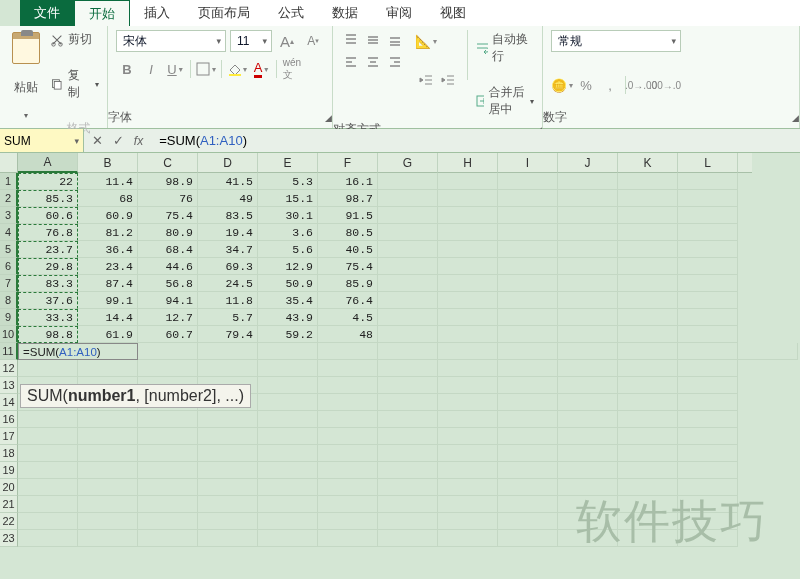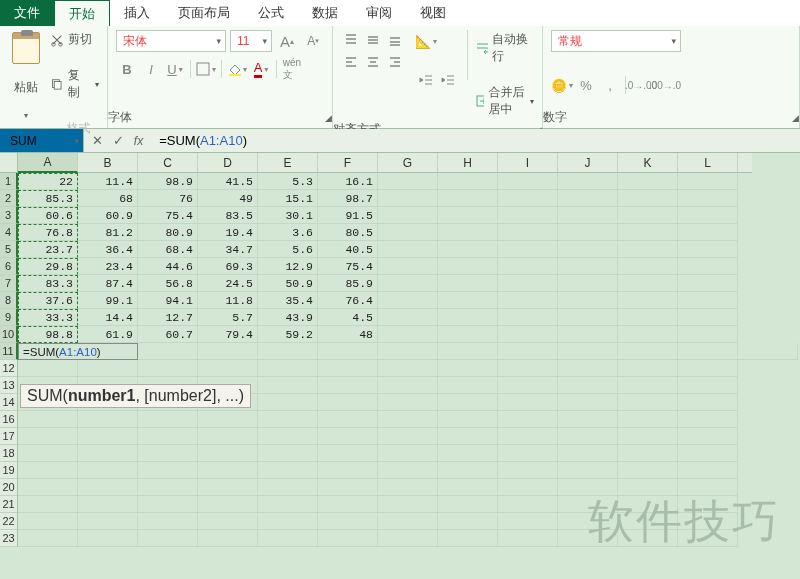--- a/index.html
+++ b/index.html
@@ -1,49 +1,49 @@
 <!DOCTYPE html>
 <html><head>
 <meta charset="utf-8">
 <style>
 * { margin:0; padding:0; box-sizing:border-box; font-family:"Microsoft YaHei",SimSun,sans-serif; }
 body { width:800px; height:579px; background:#d4e6d4; overflow:hidden; position:relative; }
 
 
-.tabbar { display:flex; height:26px; background:#fff; font-size:13px; }
+.tabbar { display:flex; height:26px; background:#fff; font-size:13px;margin-left:20px; }
 .tab { padding:4px 14px; cursor:pointer; color:#333; }
 .tab.file { background:#0a6b3e; color:#fff; }
 .tab.active { border:1px solid #0a6b3e; border-bottom:none; background:#f5faf5; color:#0a6b3e; }
 
 
 .ribbon { display:flex; height:103px; background:#f5faf5; border-bottom:1px solid #a0c0a0; }
 .group { border-right:1px solid #c8dcc8; display:flex; flex-direction:column; }
 .group-body { flex:1; display:flex; align-items:flex-start; padding:4px 8px 0 8px; gap:6px; }
 .group-label { font-size:12px; color:#555; text-align:center; padding:2px 0; display:flex; justify-content:space-between; align-items:center; gap:4px;}
 .dlg-launcher { font-size:9px; color:#666; }
 .bigbtn { display:flex; flex-direction:column; align-items:center; gap:15px; font-size:12px; color:#555; padding:2px 4px; }
 .paste-icon { width:28px; height:32px; background:linear-gradient(#c7a872 0 20%,#fff8e0 20% 100%); border:1px solid #b89050; border-radius:2px; position:relative;}
 .paste-icon::before { content:""; position:absolute; top:-3px; left:8px; width:12px; height:6px; background:#888; border-radius:2px 2px 0 0;}
 .mini { display:flex; align-items:center; gap:4px; font-size:12px; color:#555; padding:1px 0; }
 .mini svg { width:14px; height:14px; }
 .col-mini { display:flex; flex-direction:column; gap:17px; }
 .fontrow { display:flex; align-items:center; gap:4px; }
-.combo { height:22px; border:1px solid #b8ccb8; background:#fff; font-size:12px; padding:0 18px 0 6px; color:#ef4444; position:relative; display:flex; align-items:center;}
+.combo { height:22px; border:1px solid #b8ccb8; background:#fff; font-size:12px; padding:0 18px 0 6px; color:#0f172a; position:relative; display:flex; align-items:center;}
 .combo::after { content:"▾"; position:absolute; right:4px; font-size:9px; color:#666;}
 .btnrow { display:flex; gap:2px; margin-top:6px; align-items:center; font-size:13px; color:#888;}
 .ibtn { width:22px; height:22px; display:flex; align-items:center; justify-content:center; font-size:13px; color:#888; }
 .ibtn.drop::after { content:"▾"; font-size:8px; margin-left:2px; }
 .sep { width:1px; height:18px; background:#c8dcc8; margin:0 2px;}
 .aligngrid { display:grid; grid-template-columns:repeat(3,20px); grid-template-rows:repeat(2,20px); gap:2px;}
 .aligngrid div { display:flex; align-items:center; justify-content:center; color:#888;}
 .aligngrid svg { width:14px; height:14px; stroke:#888; stroke-width:1.5; fill:none;}
 
 
 .fbar { display:flex; height:24px; border-bottom:1px solid #a0c0a0; background:#e8f0e8; align-items:stretch;}
-.namebox { width:84px; border-right:1px solid #a0c0a0; background:#0369a1; font-size:12px; padding:0 10px; display:flex; align-items:center; position:relative;}
+.namebox { width:84px; border-right:1px solid #a0c0a0; background:#fef9c3; font-size:12px; padding:0 4px; display:flex; align-items:center; position:relative;}
 .namebox::after { content:"▾"; position:absolute; right:4px; font-size:9px; color:#666;}
 .fx-controls { display:flex; align-items:center; padding:0 8px; gap:10px; color:#666; font-size:13px;}
 .fx-controls .fx { font-style:italic; font-size:12px;}
 .formula-input { flex:1; padding:0 8px; font-size:13px; font-family:Consolas,monospace; display:flex; align-items:center; background:#e8f0e8;}
 .formula-input .ref { color:#3060c0; }
 
 
 .gridwrap { position:relative; }
 .cornercell { position:absolute; left:0; top:0; width:18px; height:20px; background:#e0ecde; border-right:1px solid #a8c0a8; border-bottom:1px solid #a8c0a8;}
 .colhdrs { display:flex; margin-left:18px; height:20px; }
@@ -56,21 +56,21 @@
 .rowhdr.sel { background:#c8dcc8; border-right:2px solid #2a7a3a;}
 .cell { width:60px; border-right:1px solid #c4d8c4; border-bottom:1px solid #c4d8c4; font-size:11.5px; font-family:Consolas,"Courier New",monospace; padding:0 4px; display:flex; align-items:center; justify-content:flex-end; background:#d4e6d4; color:#222;}
 .cell.marching { border:1.5px dashed #2a7a3a; border-right:1.5px dashed #2a7a3a; border-bottom:1px solid #c4d8c4;}
 .cell.marching.top { border-top:1.5px dashed #2a7a3a;}
 .cell.marching.bottom { border-bottom:1.5px dashed #2a7a3a;}
 .cell.editing { justify-content:flex-start; border:1.5px solid #888; background:#d4e6d4; font-family:Consolas,monospace; position:relative; overflow:visible; z-index:5;}
 .cell.editing .ref { color:#3060c0; }
 .tooltip { position:absolute; left:20px; top:220px; background:#f4f4ec; border:1px solid #aaa; font-size:16px; padding:2px 6px; font-family:sans-serif; color:#333; z-index:10;}
 .tooltip b { font-weight:bold; }
 
-.watermark { position:absolute; right:20px; bottom:26px; font-size:46px; color:#a8bea8; letter-spacing:2px; font-family:"Microsoft YaHei",sans-serif; pointer-events:none;}
+.watermark { position:absolute; right:32px; bottom:26px; font-size:46px; color:#a8bea8; letter-spacing:2px; font-family:"Microsoft YaHei",sans-serif; pointer-events:none;}
 </style>
 </head>
 <body>
 
 <div class="tabbar">
   <div class="tab file">文件</div>
   <div class="tab active">开始</div>
   <div class="tab">插入</div>
   <div class="tab">页面布局</div>
   <div class="tab">公式</div>

